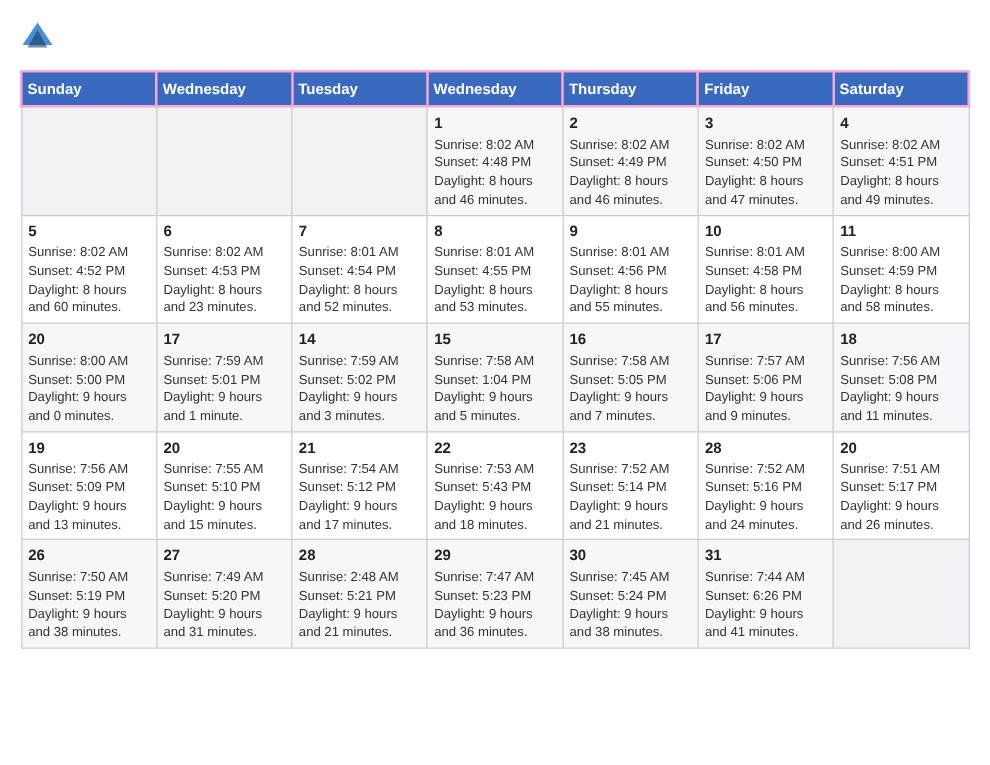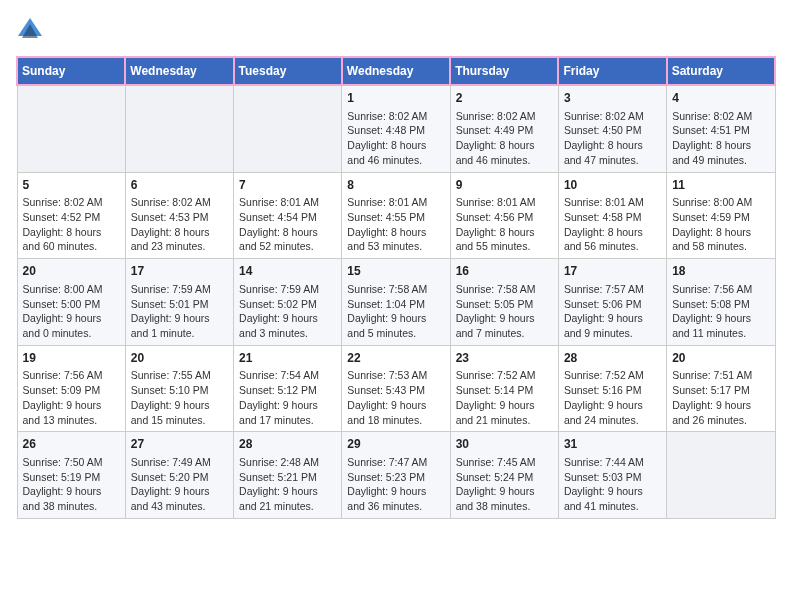--- a/index.html
+++ b/index.html
@@ -317,21 +317,21 @@
           <div>Sunrise: 7:50 AM</div>
           <div>Sunset: 5:19 PM</div>
           <div>Daylight: 9 hours</div>
           <div>and 38 minutes.</div>
         </td>
         <td>
           <span class="day-number">27</span>
           <div>Sunrise: 7:49 AM</div>
           <div>Sunset: 5:20 PM</div>
           <div>Daylight: 9 hours</div>
-          <div>and 43 minutes.</div>
+          <div>and 31 minutes.</div>
         </td>
         <td>
           <span class="day-number">28</span>
           <div>Sunrise: 2:48 AM</div>
           <div>Sunset: 5:21 PM</div>
           <div>Daylight: 9 hours</div>
           <div>and 21 minutes.</div>
         </td>
         <td>
           <span class="day-number">29</span>
@@ -343,20 +343,20 @@
         <td>
           <span class="day-number">30</span>
           <div>Sunrise: 7:45 AM</div>
           <div>Sunset: 5:24 PM</div>
           <div>Daylight: 9 hours</div>
           <div>and 38 minutes.</div>
         </td>
         <td>
           <span class="day-number">31</span>
           <div>Sunrise: 7:44 AM</div>
-          <div>Sunset: 5:03 PM</div>
+          <div>Sunset: 6:26 PM</div>
           <div>Daylight: 9 hours</div>
           <div>and 41 minutes.</div>
         </td>
         <td class="empty-cell"></td>
       </tr>
     </tbody>
 </table>
 
 </body></html>

